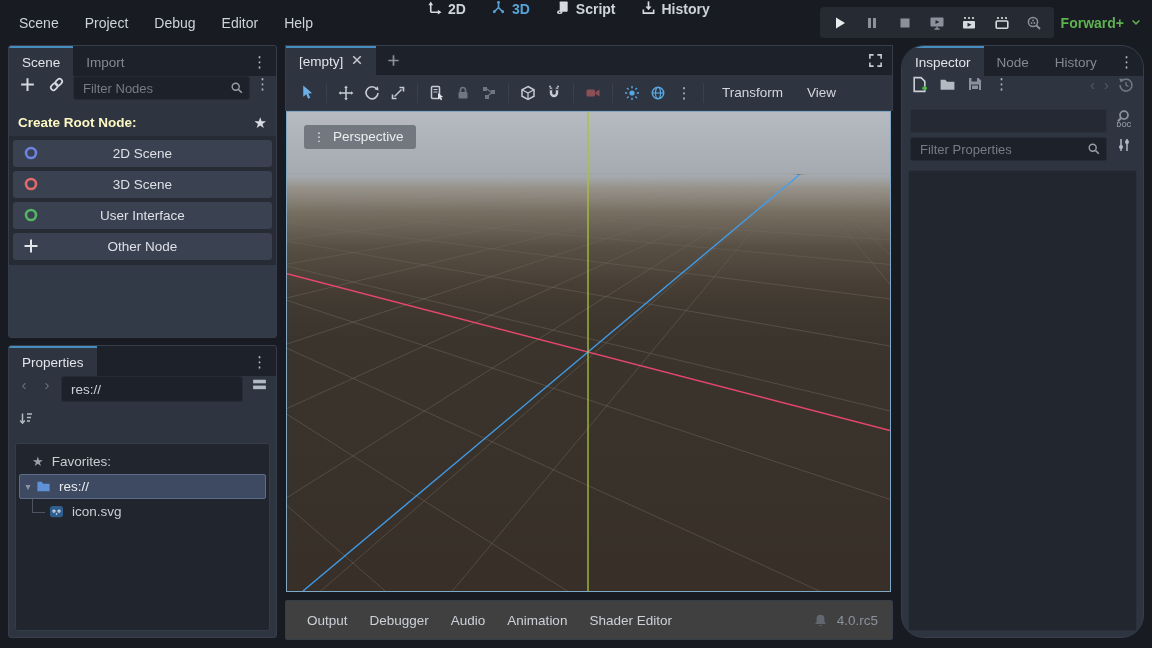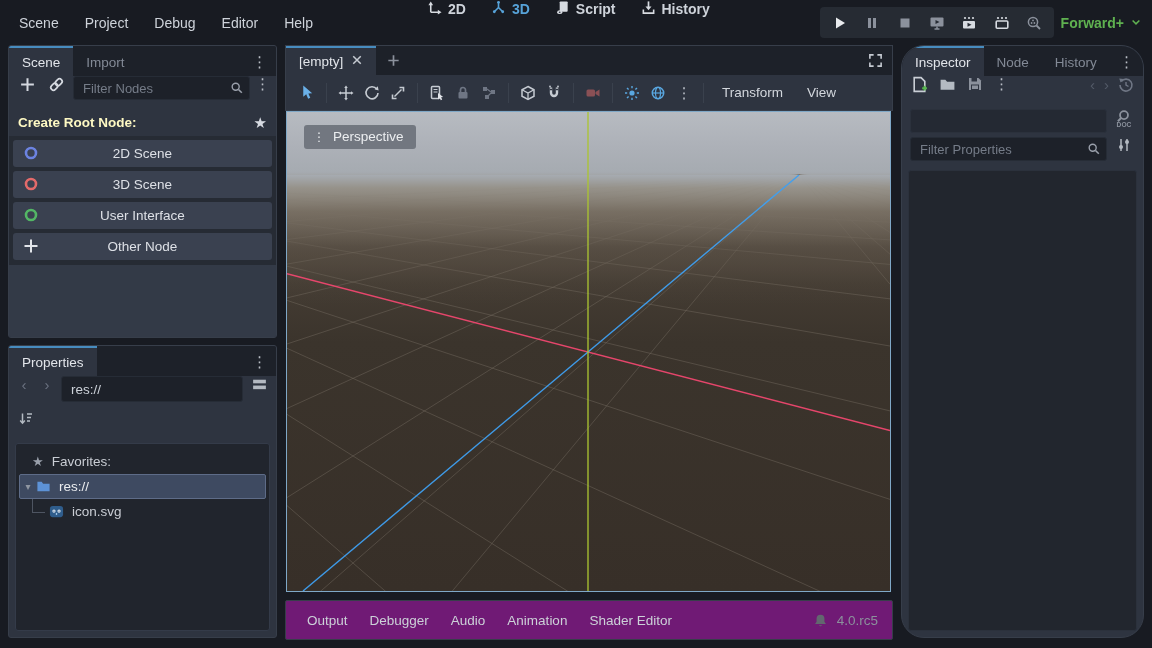--- a/index.html
+++ b/index.html
@@ -78,21 +78,21 @@
      background:linear-gradient(#b7bbc1 0%, #adb1b8 7%, #a6abb1 12.5%, #999790 15%,
        #867e72 18%, #6a6156 23%, #534a40 29%, #443c33 36%, #3b342c 48%, #372f28 100%); }
   .vp-svg { position:absolute; left:0; top:0; }
   .vp-fog { position:absolute; left:0; top:63px; width:603px; height:130px;
      background:linear-gradient(rgba(166,171,177,1) 0%, rgba(150,146,138,.9) 10%,
        rgba(120,111,99,.65) 28%, rgba(90,81,70,.35) 55%, rgba(70,62,52,0) 100%); }
   .persp { position:absolute; left:17px; top:13px; background:rgba(109,114,123,.92); border-radius:3px;
      padding:4px 12px 5px 9px; display:flex; align-items:center; gap:8px; }
   .persp .dots { color:#eceef0; font-size:12px; }
   .persp .plbl { color:#eceef0; font-size:13.5px; }
-  .bottombar { position:absolute; left:285px; top:600px; width:608px; height:40px; background:#701a75;
+  .bottombar { position:absolute; left:285px; top:600px; width:608px; height:40px; background:#404040;
      border:1px solid #373e4a; border-radius:2px; display:flex; align-items:center; padding:0 10px; }
   .bottombar .txtbtn { padding:0 11px; color:#ccd1d8; }
   .bversion { color:#8b919c; font-size:13.5px; margin-left:9px; margin-right:4px; }
 
   
   .insp-toolrow { height:33px; padding:0 9px; gap:11px; }
   .insp-toolrow .right { margin-left:auto; display:flex; align-items:center; gap:9px; }
   .namerow { height:28px; padding:0 8px; gap:6px; }
   .namefield { flex:1; height:24px; background:#242933; border:1px solid #2b313c; border-radius:3px; }
   .insp-filter { height:30px; padding:0 8px; gap:6px; }

